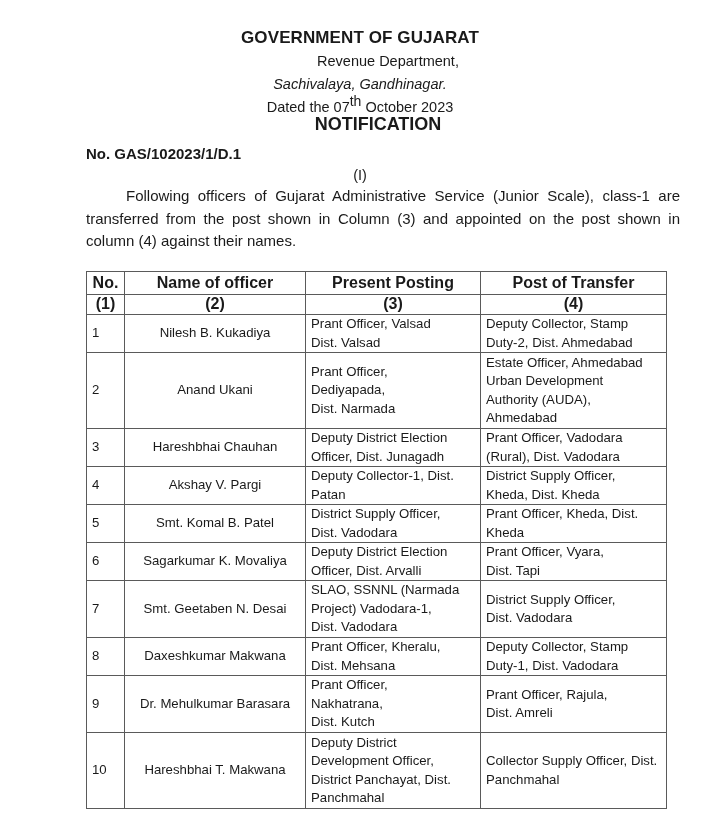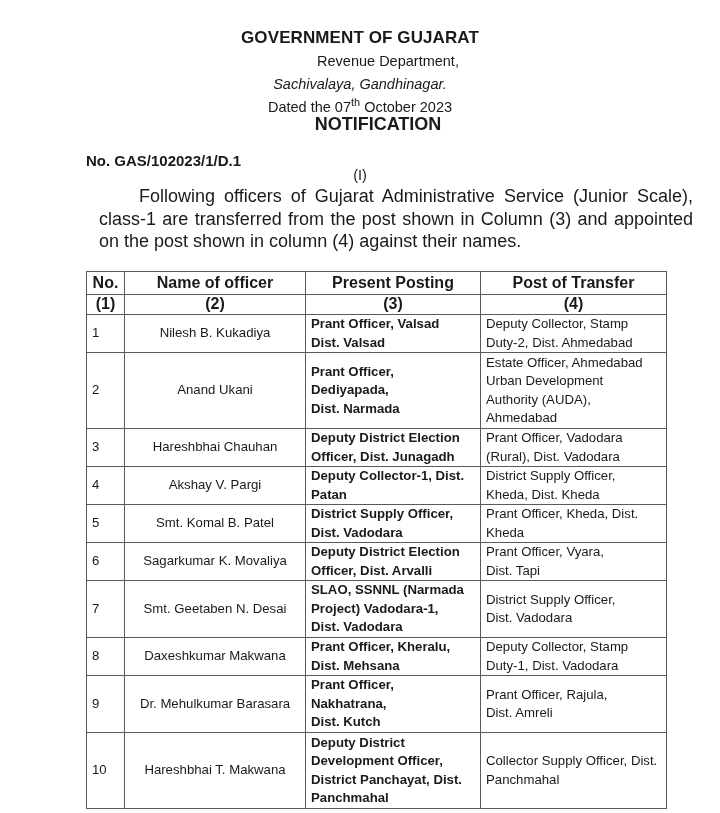--- a/index.html
+++ b/index.html
@@ -11,49 +11,48 @@
     position: relative;
   }
   .header-block {
     position: absolute; left: 0; width: 720px; text-align: center;
   }
   .gov-title { top: 28px; font-size: 17px; font-weight: bold; letter-spacing: 0.1px; }
   .hdr-line { font-size: 14.5px; }
   .line-dept { top: 53px; margin-left: 28px; }
   .line-place { top: 76px; font-style: italic; }
   .line-date { top: 99px; }
-  .line-date sup { font-size: 11px; vertical-align: 6px; line-height: 0; }
+  .line-date sup { font-size: 14px; vertical-align: 6px; line-height: 0; }
   .notif-title { top: 114px; font-size: 18px; font-weight: bold; margin-left: 18px; }
-  .ref-no { position: absolute; left: 86px; top: 152px; font-size: 15px; font-weight: bold; }
+  .ref-no { position: absolute; left: 86px; top: 145px; font-size: 15px; font-weight: bold; }
   .section-mark { position: absolute; left: 0; width: 720px; text-align: center; top: 167px; font-size: 14.5px; }
   .intro {
     position: absolute; left: 86px; width: 594px; top: 185px;
-    font-size: 18px; line-height: 22.5px; text-align: justify;
+    font-size: 15px; line-height: 22.5px; text-align: justify;
     text-indent: 40px;
-    margin-left: 13px;
   }
   table.transfers {
     position: absolute; left: 86px; top: 271px;
     width: 580px; border-collapse: collapse;
     font-size: 13.2px; line-height: 18.5px;
     table-layout: fixed;
   }
   table.transfers th, table.transfers td {
     border: 1.2px solid #5a5a5a;
     vertical-align: middle;
     padding: 0 5px;
   }
   table.transfers th {
     font-weight: bold; font-size: 16px; text-align: center;
   }
   .th-row-1 th { height: 22px; }
   .th-row-2 th { height: 19px; }
   td.col-no { text-align: left; padding-left: 7px; }
   td.col-name { padding-left: 9px; text-align: center; }
-  td.col-present { padding-left: 5px; font-weight: bold; }
+  td.col-present { padding-left: 5px; }
   td.col-transfer { padding-left: 5px; }
   .cell-line { display: block; white-space: nowrap; }
   .r-h38 td { height: 37px; }
   .r-h76 td { height: 75px; }
   .r-h57 td { height: 56px; }
 </style>
 </head>
 <body>
 
 <div class="header-block gov-title">GOVERNMENT OF GUJARAT</div>

